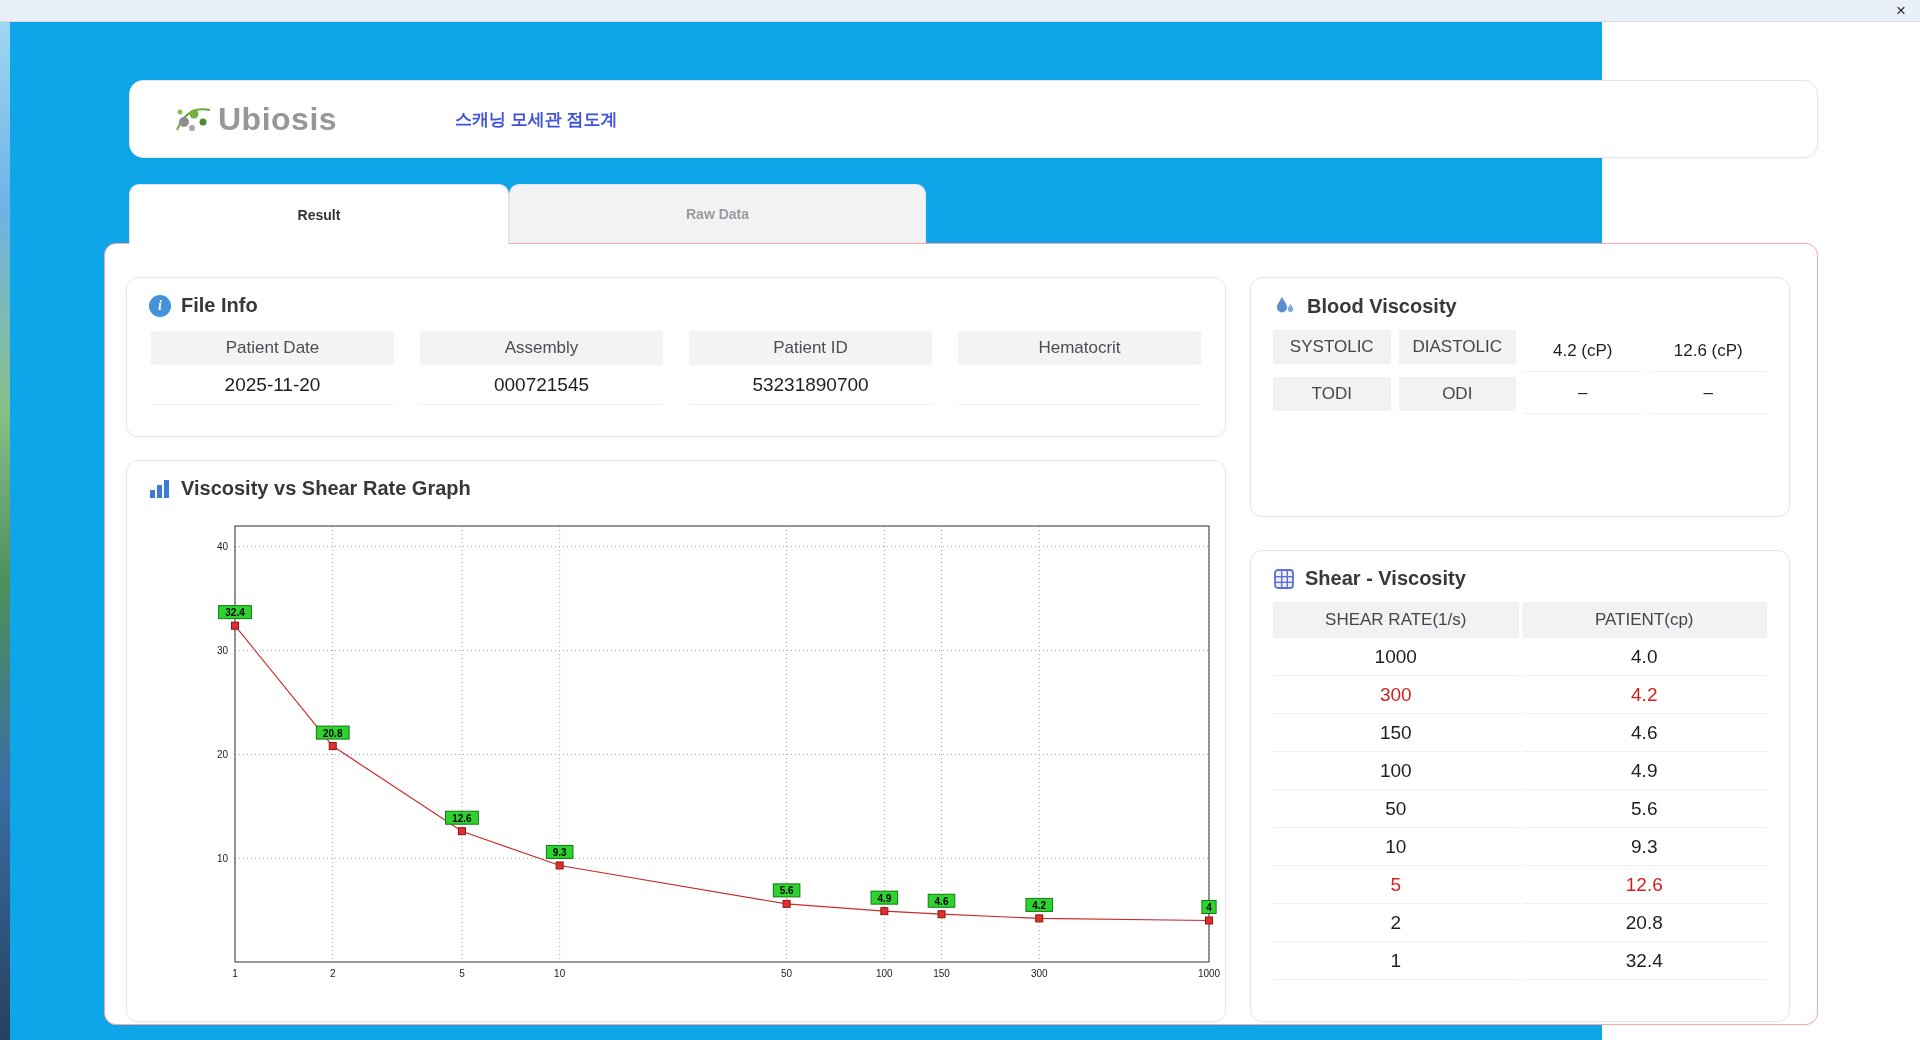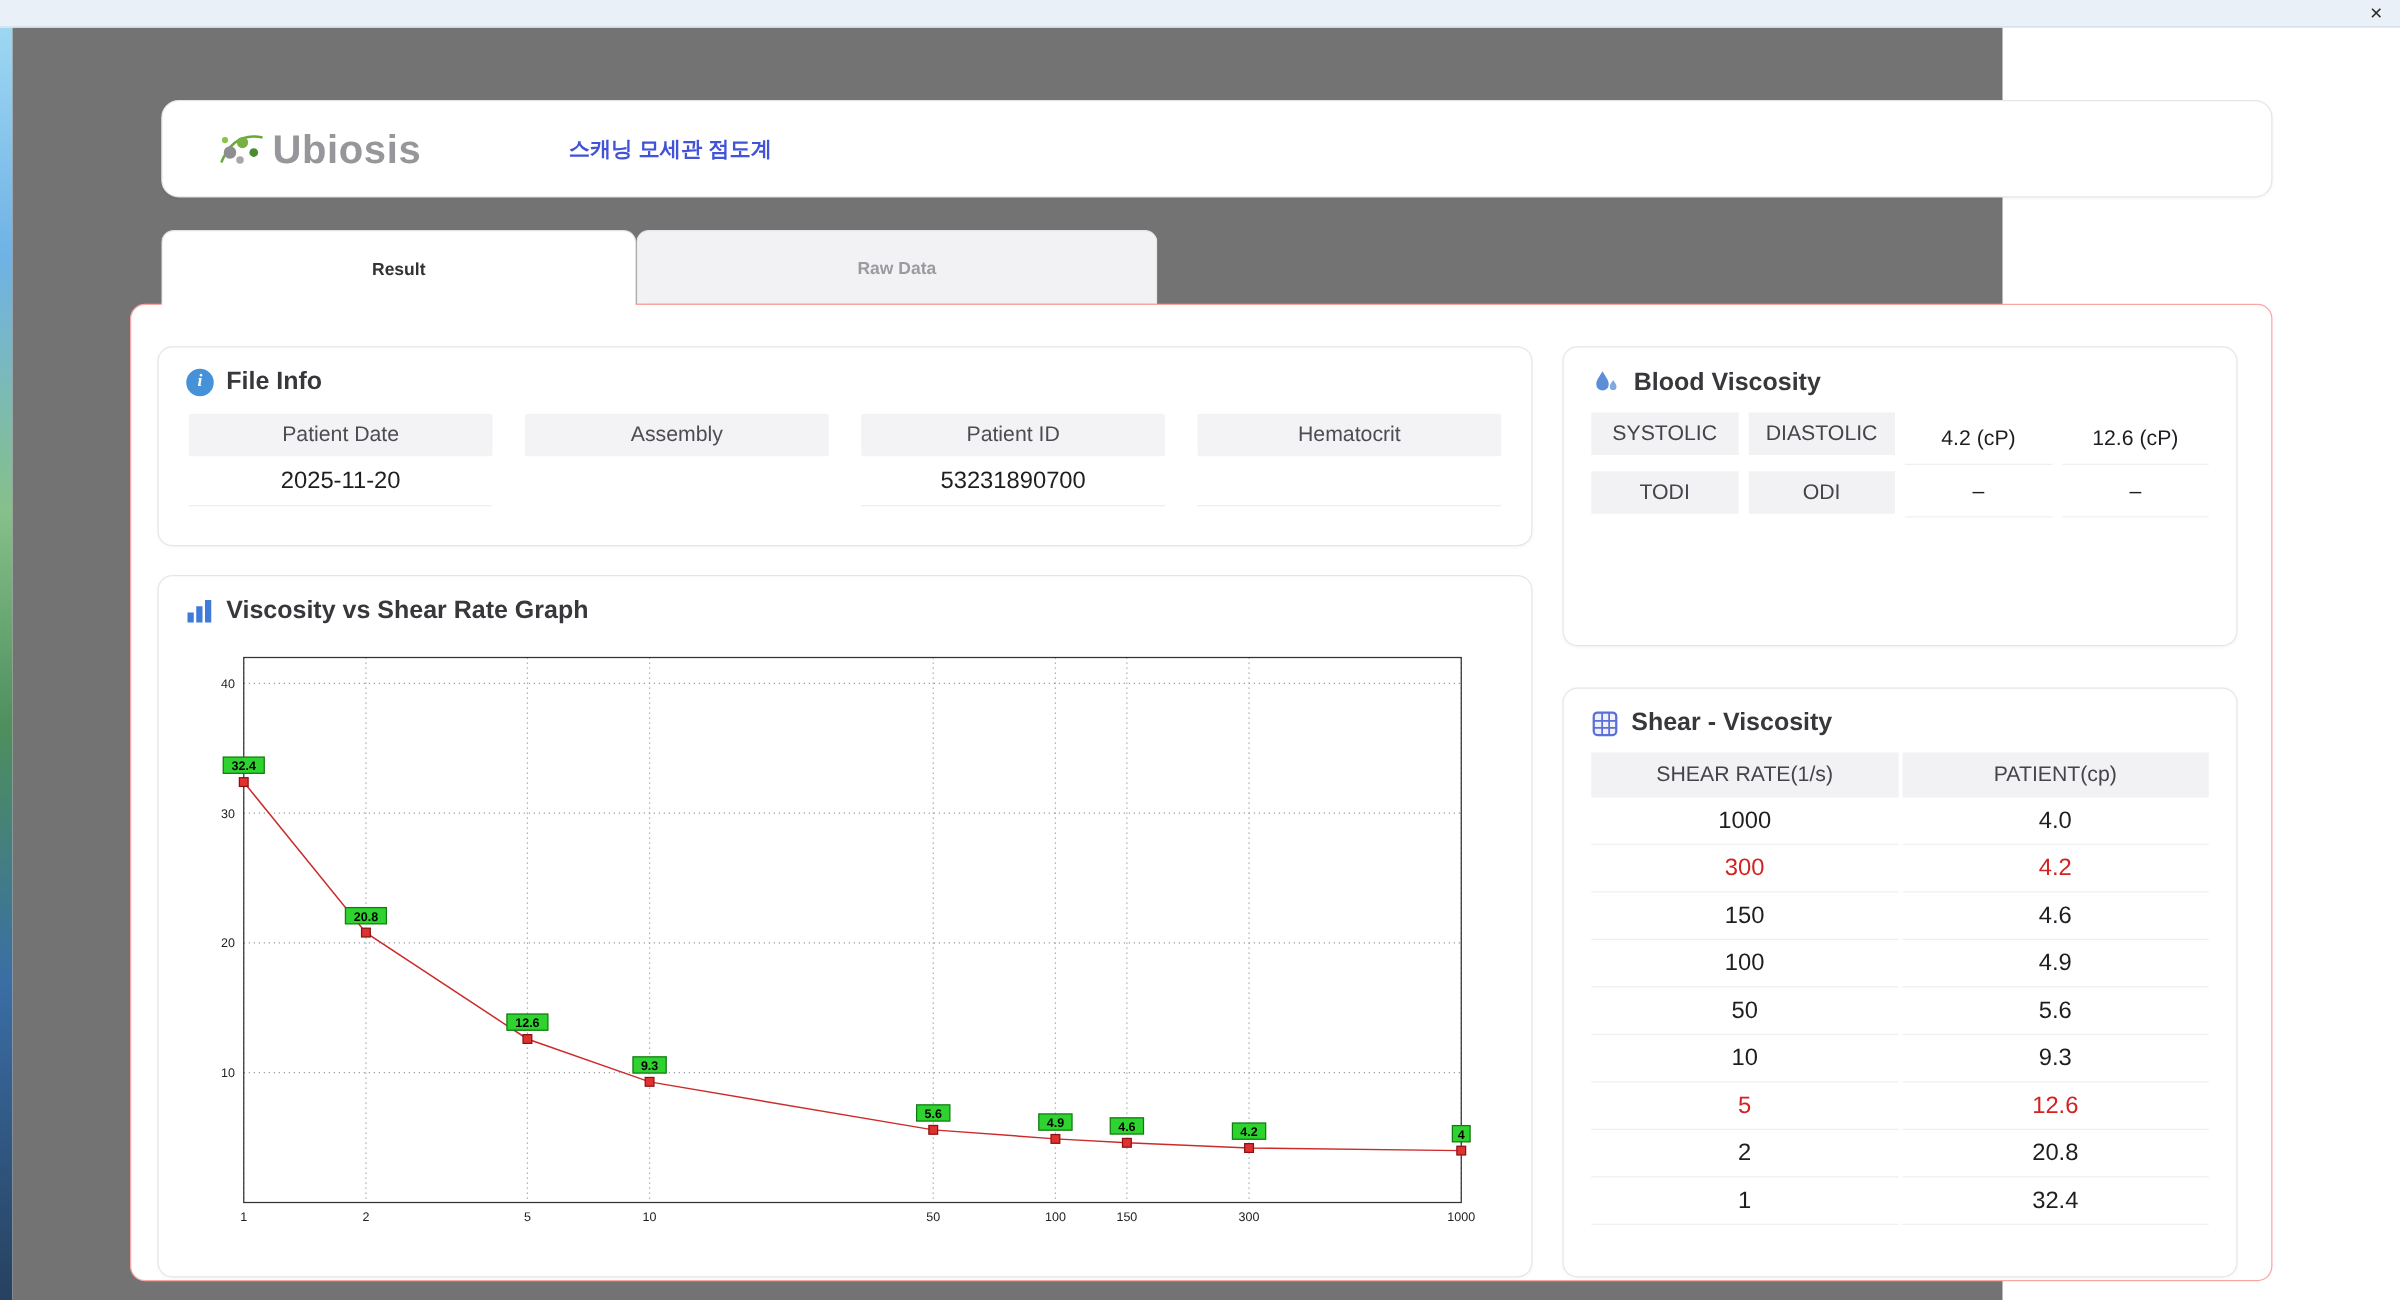--- a/index.html
+++ b/index.html
@@ -6,21 +6,21 @@
   html,body { width:1920px; height:1040px; overflow:hidden; background:#fff;
     font-family:"Liberation Sans","DejaVu Sans",sans-serif; }
 
   
   .titlebar { position:absolute; left:0; top:0; width:1920px; height:22px;
     background:#eaf0f8; border-bottom:1px solid #d3dce8; z-index:9; }
   .close { position:absolute; right:14px; top:0; font-size:17px; line-height:21px;
     color:#2a2a2a; cursor:pointer; }
   .desktop-strip { position:absolute; left:0; top:22px; width:10px; height:1018px;
     background:linear-gradient(180deg,#9ed7f2 0%,#6fb2e6 18%,#86c08a 38%,#4e8f5c 55%,#3a6ea5 75%,#27415f 100%); }
-  .window { position:absolute; left:10px; top:22px; width:1592px; height:1018px; background:#737373; }
+  .window { position:absolute; left:10px; top:22px; width:1592px; height:1018px; background:#0ea5e9;text-align:right; }
 
   
   .header-card { position:absolute; left:119px; top:58px; width:1689px; height:78px;
     border:1px solid #e6e6ea; border-radius:14px; background:#fff;
     display:flex; align-items:center; padding-left:42px;
     box-shadow:0 1px 3px rgba(0,0,0,.04); }
   .logo { display:flex; align-items:center; gap:4px; }
   .logo-text { font-size:32px; font-weight:600; color:#97979b; letter-spacing:.5px; }
   .app-title { margin-left:118px; font-size:17px; font-weight:700; color:#4153d8; }
 
@@ -121,20 +121,21 @@
         <span class="info-icon"></span>
         <span>File Info</span>
       </div>
       <div class="fields" id="file-fields">
           <div class="field">
             <div class="field-label">Patient Date</div>
             <div class="field-value">2025-11-20</div>
           </div>
           <div class="field">
             <div class="field-label">Assembly</div>
+            <div class="field-value">000721545</div>
           </div>
           <div class="field">
             <div class="field-label">Patient ID</div>
             <div class="field-value">53231890700</div>
           </div>
           <div class="field">
             <div class="field-label">Hematocrit</div>
             <div class="field-value"></div>
           </div>
         </div>

